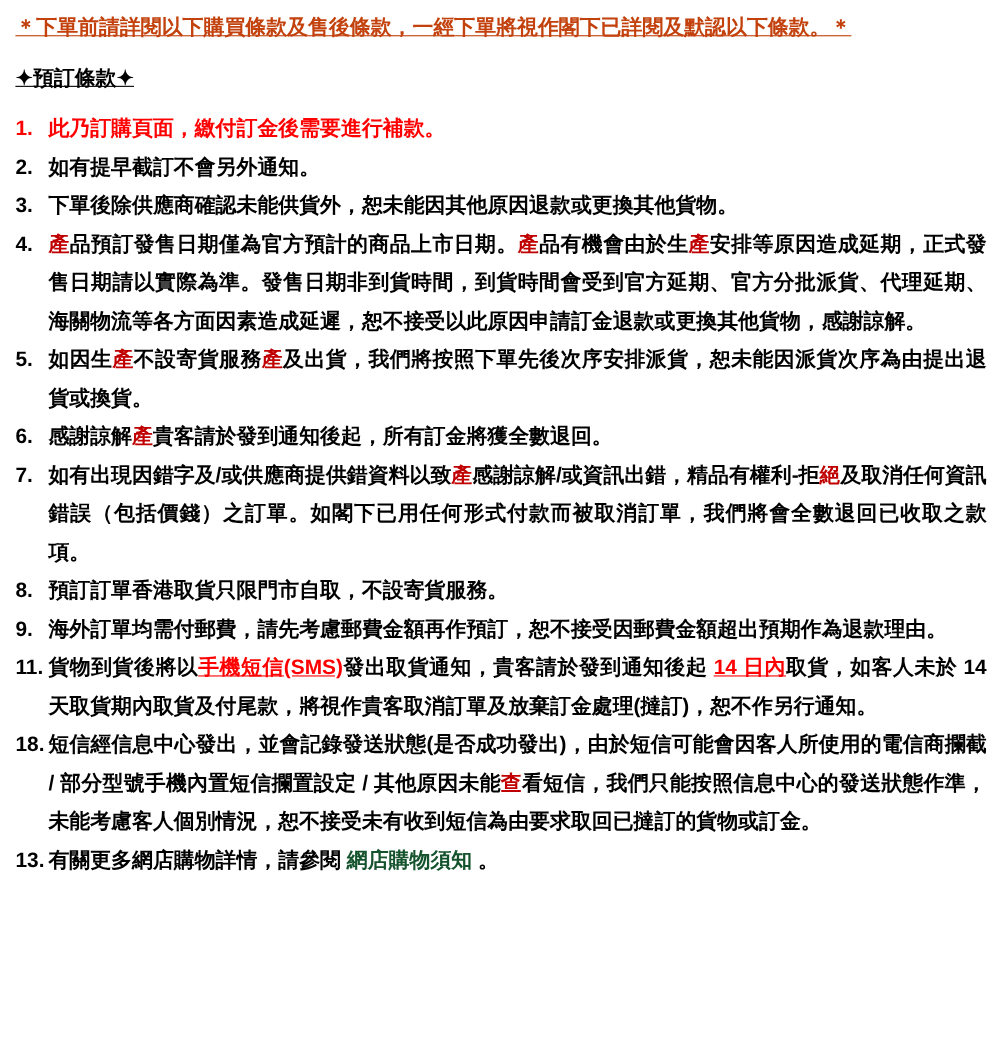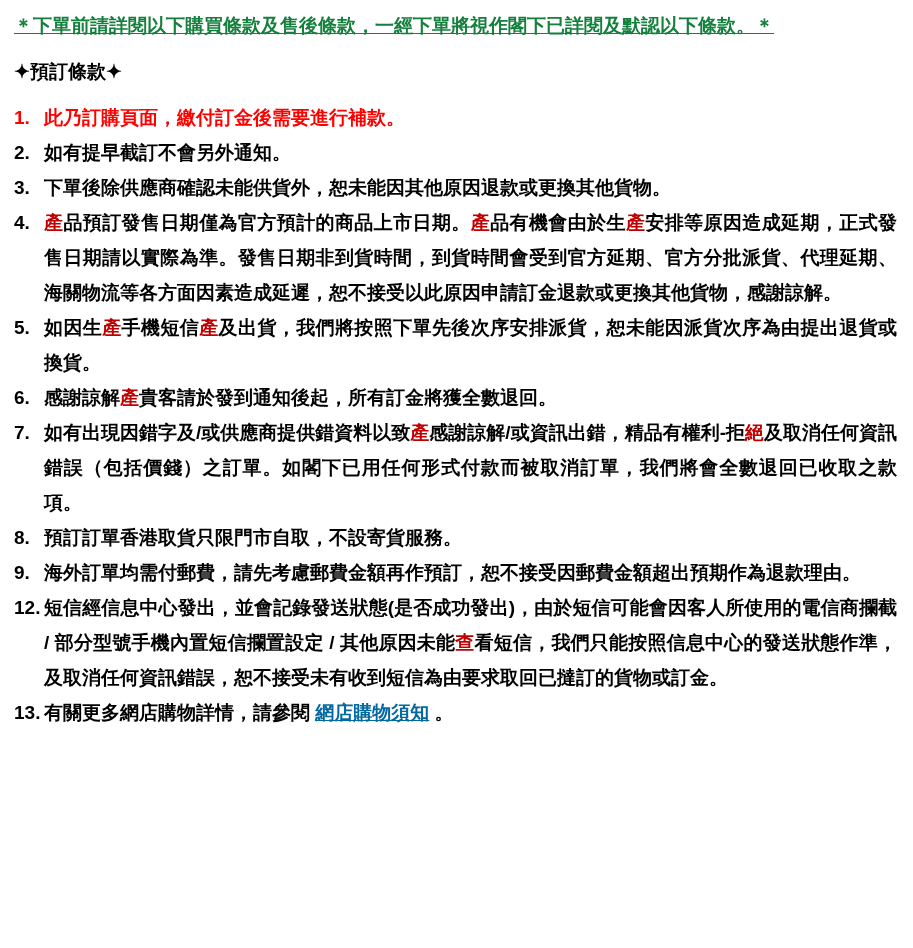--- a/index.html
+++ b/index.html
@@ -14,26 +14,27 @@
     font-family: "Liberation Sans", sans-serif;
     font-weight: bold;
     color: #000000;
   }
   .doc {
     padding: 8px 16px 0 14px;
     font-size: 19px;
     line-height: 35px;
   }
   .title {
-    color: #15803d;
+    color: #c2410c;
     text-decoration: underline;
     margin-bottom: 11px;
   }
   .heading {
     color: #000000;
+    text-decoration: underline;
     margin-bottom: 11px;
   }
   .item {
     display: flex;
     align-items: flex-start;
   }
   .num {
     flex: 0 0 30px;
     width: 30px;
   }
@@ -46,22 +47,21 @@
     color: #ff0000;
   }
   .seg-red {
     color: #c00000;
   }
   .seg-red-underline {
     color: #ff0000;
     text-decoration: underline;
   }
   .seg-link {
-    color: #0369a1;
-    text-decoration: underline;
+    color: #14532d;
     cursor: pointer;
   }
 </style>
 </head>
 <body>
 
 <div class="doc">
   <div class="title">＊下單前請詳閱以下購買條款及售後條款，一經下單將視作閣下已詳閱及默認以下條款。＊</div>
   <div class="heading">✦預訂條款✦</div>
   <div>
@@ -76,40 +76,44 @@
       <div class="item">
         <div class="num">3.</div>
         <div class="content"><span>下單後除供應商確認未能供貨外，恕未能因其他原因退款或更換其他貨物。</span></div>
       </div>
       <div class="item">
         <div class="num">4.</div>
         <div class="content"><span class="seg-red">產</span><span>品預訂發售日期僅為官方預計的商品上市日期。</span><span class="seg-red">產</span><span>品有機會由於生</span><span class="seg-red">產</span><span>安排等原因造成延期，正式發售日期請以實際為準。發售日期非到貨時間，到貨時間會受到官方延期、官方分批派貨、代理延期、海關物流等各方面因素造成延遲，恕不接受以此原因申請訂金退款或更換其他貨物，感謝諒解。</span></div>
       </div>
       <div class="item">
         <div class="num">5.</div>
-        <div class="content"><span>如因生</span><span class="seg-red">產</span><span>手機短信</span><span class="seg-red">產</span><span>及出貨，我們將按照下單先後次序安排派貨，恕未能因派貨次序為由提出退貨或換貨。</span></div>
+        <div class="content"><span>如因生</span><span class="seg-red">產</span><span>不設寄貨服務</span><span class="seg-red">產</span><span>及出貨，我們將按照下單先後次序安排派貨，恕未能因派貨次序為由提出退貨或換貨。</span></div>
       </div>
       <div class="item">
         <div class="num">6.</div>
         <div class="content"><span>感謝諒解</span><span class="seg-red">產</span><span>貴客請於發到通知後起，所有訂金將獲全數退回。</span></div>
       </div>
       <div class="item">
         <div class="num">7.</div>
         <div class="content"><span>如有出現因錯字及/或供應商提供錯資料以致</span><span class="seg-red">產</span><span>感謝諒解/或資訊出錯，精品有權利-拒</span><span class="seg-red">絕</span><span>及取消任何資訊錯誤（包括價錢）之訂單。如閣下已用任何形式付款而被取消訂單，我們將會全數退回已收取之款項。</span></div>
       </div>
       <div class="item">
         <div class="num">8.</div>
         <div class="content"><span>預訂訂單香港取貨只限門市自取，不設寄貨服務。</span></div>
       </div>
       <div class="item">
         <div class="num">9.</div>
         <div class="content"><span>海外訂單均需付郵費，請先考慮郵費金額再作預訂，恕不接受因郵費金額超出預期作為退款理由。</span></div>
       </div>
       <div class="item">
-        <div class="num">12.</div>
-        <div class="content"><span>短信經信息中心發出，並會記錄發送狀態(是否成功發出)，由於短信可能會因客人所使用的電信商攔截 / 部分型號手機內置短信攔置設定 / 其他原因未能</span><span class="seg-red">查</span><span>看短信，我們只能按照信息中心的發送狀態作準，及取消任何資訊錯誤，恕不接受未有收到短信為由要求取回已撻訂的貨物或訂金。</span></div>
+        <div class="num">11.</div>
+        <div class="content"><span>貨物到貨後將以</span><span class="seg-red-underline">手機短信(SMS)</span><span>發出取貨通知，貴客請於發到通知後起 </span><span class="seg-red-underline">14 日內</span><span>取貨，如客人未於 14 天取貨期內取貨及付尾款，將視作貴客取消訂單及放棄訂金處理(撻訂)，恕不作另行通知。</span></div>
+      </div>
+      <div class="item">
+        <div class="num">18.</div>
+        <div class="content"><span>短信經信息中心發出，並會記錄發送狀態(是否成功發出)，由於短信可能會因客人所使用的電信商攔截 / 部分型號手機內置短信攔置設定 / 其他原因未能</span><span class="seg-red">查</span><span>看短信，我們只能按照信息中心的發送狀態作準，未能考慮客人個別情況，恕不接受未有收到短信為由要求取回已撻訂的貨物或訂金。</span></div>
       </div>
       <div class="item">
         <div class="num">13.</div>
         <div class="content"><span>有關更多網店購物詳情，請參閱 </span><a class="seg-link">網店購物須知</a><span> 。</span></div>
       </div>
     </div>
 </div>
 
 </body></html>

